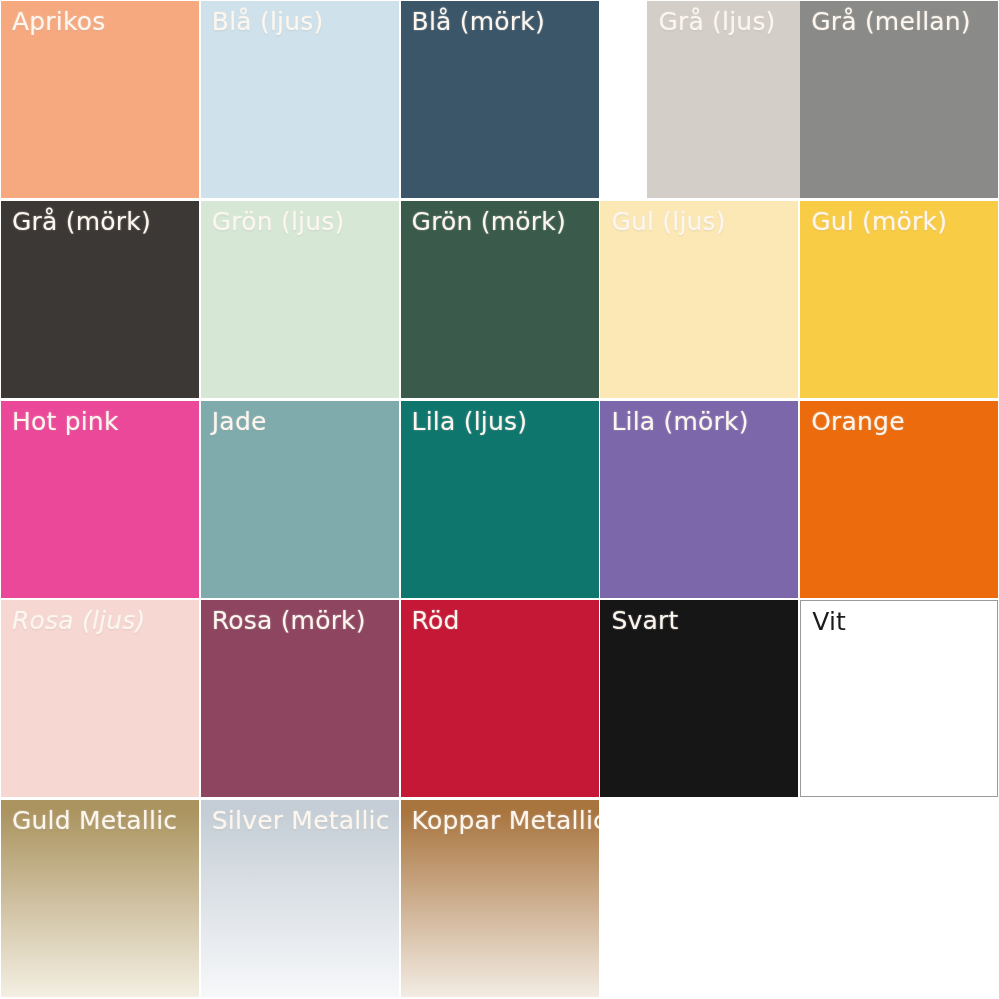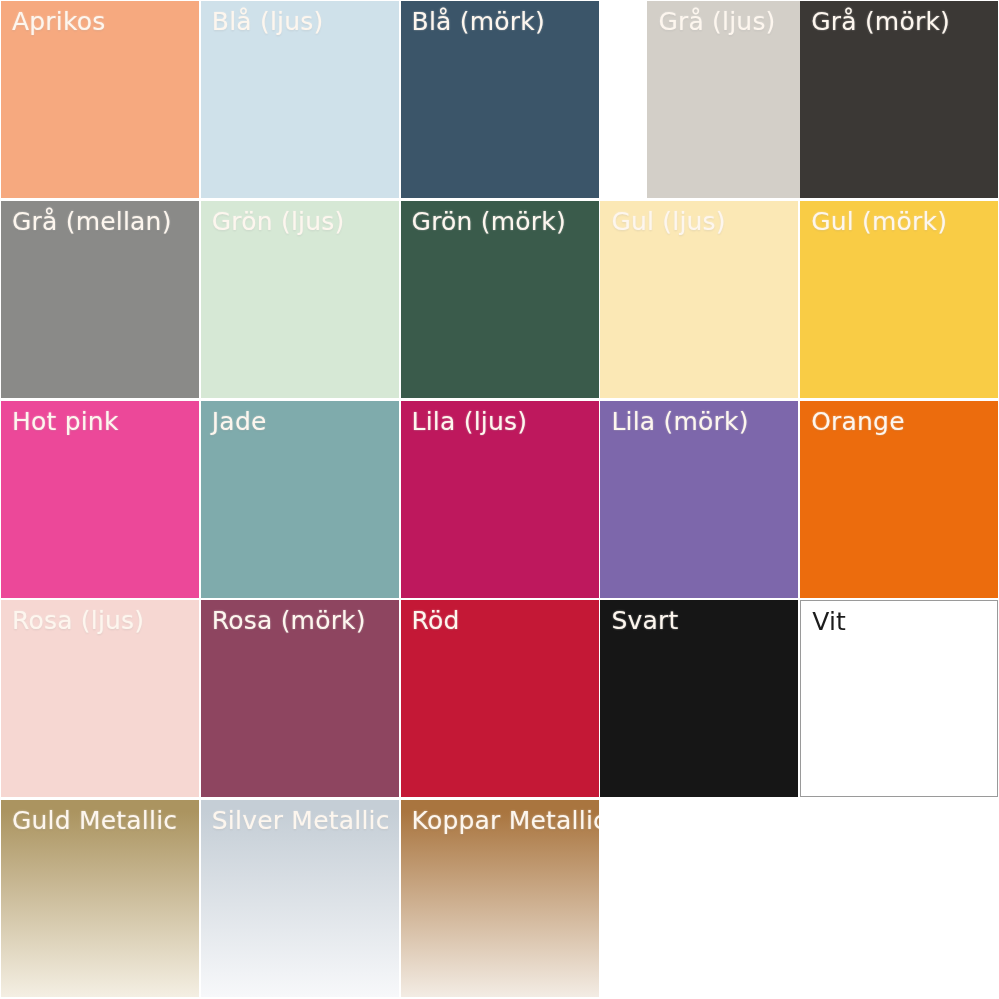--- a/index.html
+++ b/index.html
@@ -76,54 +76,54 @@
     </div>
     <div class="swatch" style="background: rgb(207, 225, 234);">
       <span class="swatch-label">Blå (ljus)</span>
     </div>
     <div class="swatch" style="background: rgb(59, 85, 105);">
       <span class="swatch-label">Blå (mörk)</span>
     </div>
     <div class="swatch" style="background: rgb(211, 207, 200); margin-left: 48px;">
       <span class="swatch-label">Grå (ljus)</span>
     </div>
+    <div class="swatch" style="background: rgb(138, 138, 136);">
+      <span class="swatch-label">Grå (mellan)</span>
+    </div>
     <div class="swatch" style="background: rgb(59, 56, 53);">
       <span class="swatch-label">Grå (mörk)</span>
-    </div>
-    <div class="swatch" style="background: rgb(138, 138, 136);">
-      <span class="swatch-label">Grå (mellan)</span>
     </div>
     <div class="swatch" style="background: rgb(214, 232, 213);">
       <span class="swatch-label">Grön (ljus)</span>
     </div>
     <div class="swatch" style="background: rgb(58, 91, 75);">
       <span class="swatch-label">Grön (mörk)</span>
     </div>
     <div class="swatch" style="background: rgb(251, 232, 181);">
       <span class="swatch-label">Gul (ljus)</span>
     </div>
     <div class="swatch" style="background: rgb(249, 204, 69);">
       <span class="swatch-label">Gul (mörk)</span>
     </div>
     <div class="swatch" style="background: #ec4899; padding-left: 23px;">
       <span class="swatch-label">Hot pink</span>
     </div>
     <div class="swatch" style="background: rgb(127, 171, 172);">
       <span class="swatch-label">Jade</span>
     </div>
-    <div class="swatch" style="background: #be185d; padding-left: 8px;">
+    <div class="swatch" style="background: #0f766e; padding-left: 8px;">
       <span class="swatch-label">Lila (ljus)</span>
     </div>
     <div class="swatch" style="background: rgb(125, 103, 171);">
       <span class="swatch-label">Lila (mörk)</span>
     </div>
     <div class="swatch" style="background: rgb(236, 108, 13);">
       <span class="swatch-label">Orange</span>
     </div>
-    <div class="swatch" style="background: rgb(246, 215, 210);">
+    <div class="swatch" style="background: rgb(246, 215, 210); font-style: italic;">
       <span class="swatch-label">Rosa (ljus)</span>
     </div>
     <div class="swatch" style="background: rgb(142, 69, 96);">
       <span class="swatch-label">Rosa (mörk)</span>
     </div>
     <div class="swatch" style="background: rgb(196, 24, 54);">
       <span class="swatch-label">Röd</span>
     </div>
     <div class="swatch" style="background: rgb(22, 22, 22);">
       <span class="swatch-label">Svart</span>

